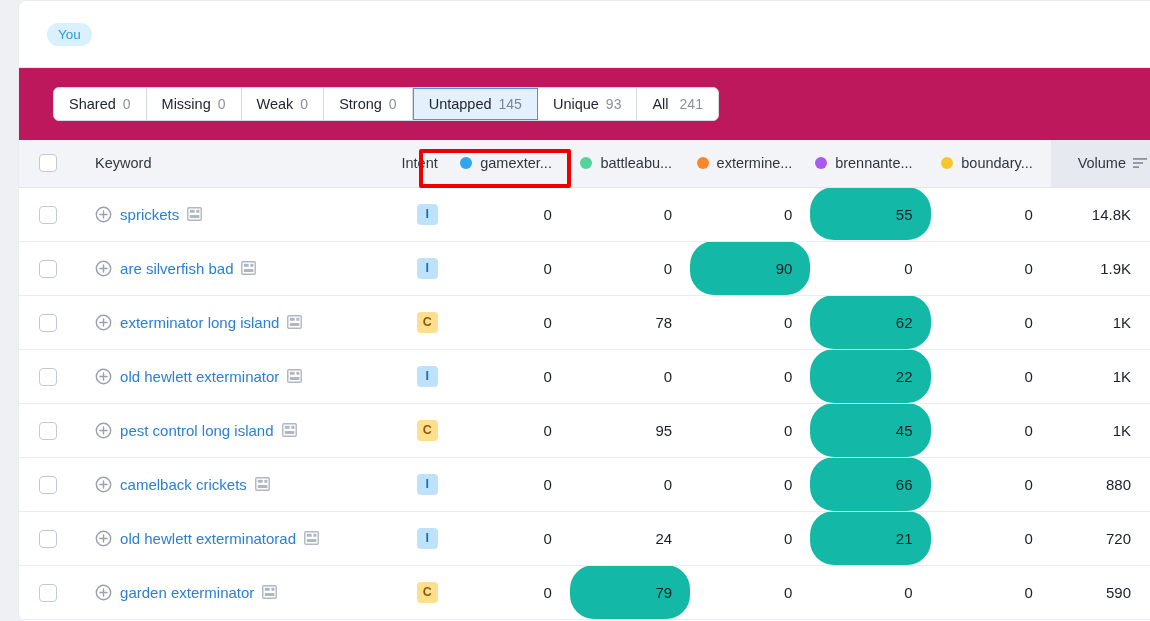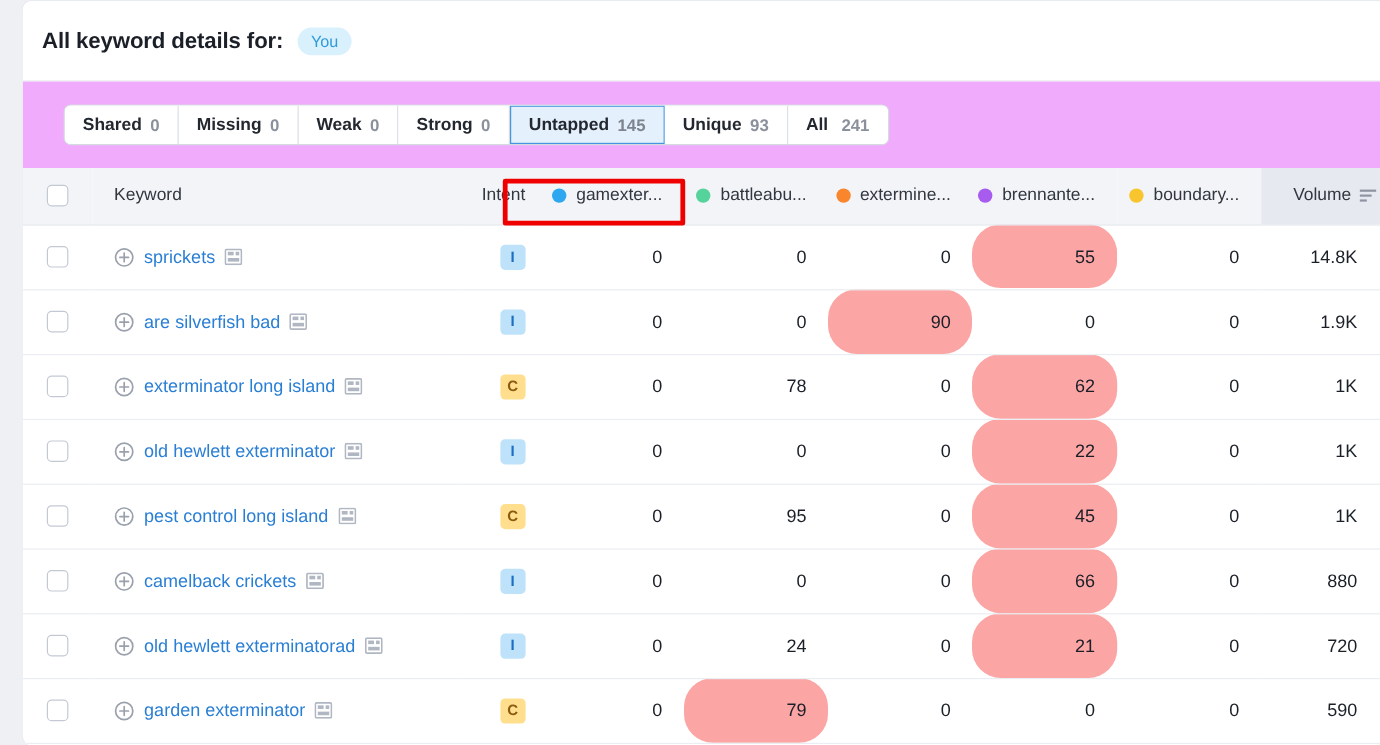--- a/index.html
+++ b/index.html
@@ -87,23 +87,22 @@
     align-items: center;
     justify-content: center;
   }
 
   
   .tabzone {
     height: 72px;
     display: flex;
     align-items: center;
     padding-left: 34px;
-    background: #f0abfc;
+    background: #be185d;
     position: relative;
-    font-weight: bold;
   }
 
   .tabgroup {
     display: flex;
     height: 34px;
     border: 1px solid #d5dae1;
     border-radius: 6px;
     overflow: hidden;
     background: #fff;
   }
@@ -188,21 +187,21 @@
     padding: 0;
     vertical-align: middle;
   }
   tbody tr:first-child td { background-clip: padding-box; }
 
   td.c-check { text-align: center; }
   td.c-keyword { text-align: left; }
   td.c-intent { text-align: right; padding-right: 12px; }
   td.c-comp { text-align: right; padding-right: 18px; }
   td.c-vol  { text-align: right; padding-right: 20px; }
-  td.hl { background: #fca5a5; border-radius: 24px; }
+  td.hl { background: #14b8a6; border-radius: 24px; }
 
   .cb {
     width: 18px; height: 18px;
     border: 1px solid #c3c9d3;
     border-radius: 4px;
     background: #fff;
     display: inline-block;
     cursor: pointer;
     vertical-align: middle;
   }
@@ -233,21 +232,20 @@
   .badge.I { background: #bfe2fb; color: #1c6fc0; }
   .badge.C { background: #ffdf8e; color: #8a5a10; }
 </style>
 </head>
 <body>
 
 <div class="page">
   <div class="card">
 
     <div class="titlebar">
-      <span class="title-text">All keyword details for:</span>
 
 
       <span class="you-badge">You</span>
     </div>
 
     <div class="tabzone">
       <div class="tabgroup">
         <div class="tab">
           <span>Shared</span>
           <span class="cnt">0</span>

